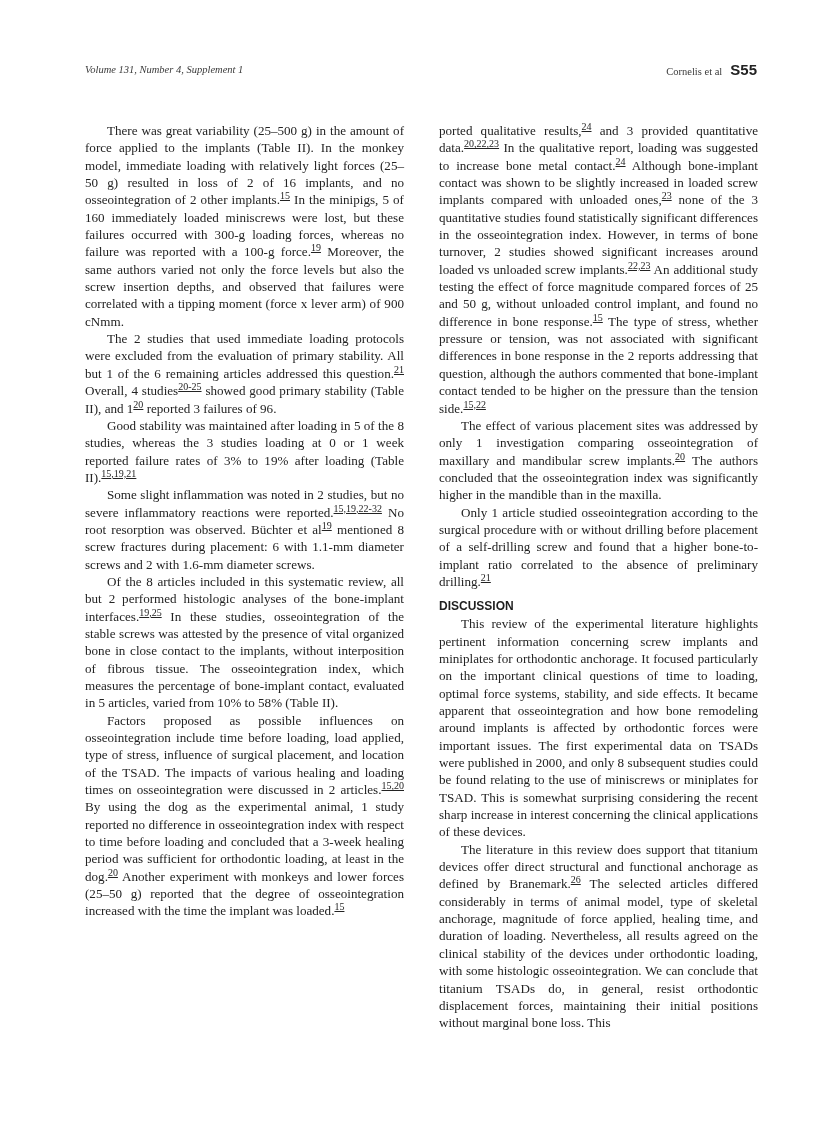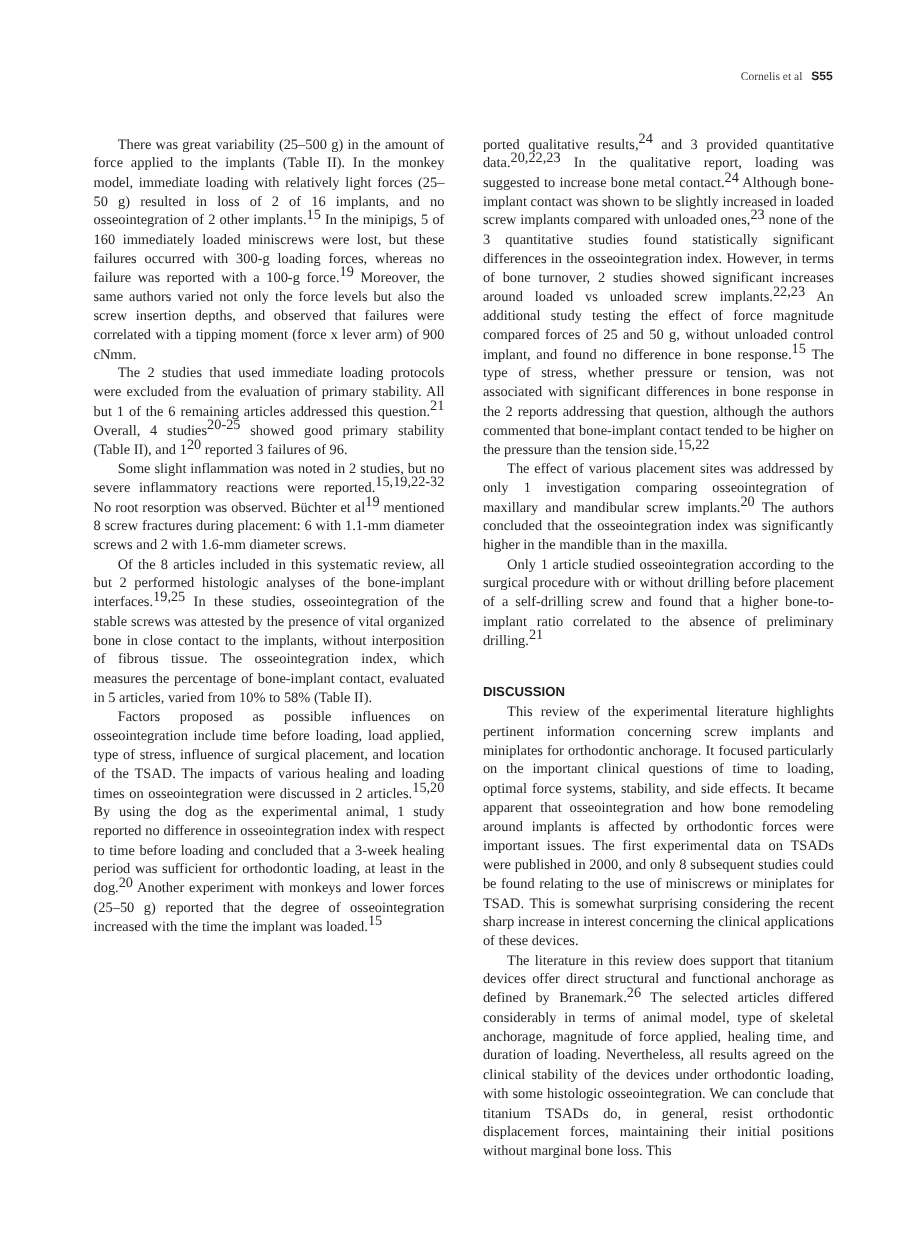--- a/index.html
+++ b/index.html
@@ -1,43 +1,45 @@
 <!DOCTYPE html>
 <html><head>
 <meta charset="utf-8">
 <style>
   html, body { margin: 0; padding: 0; background: #ffffff; }
   body { width: 838px; height: 1122px; position: relative; overflow: hidden; }
   .header { position: absolute; top: 63px; left: 85px; width: 672px; height: 34px; }
   .journal { font-family: "Liberation Serif", serif; font-style: italic; font-size: 10.5px; line-height: 14px; color: #3a3a3a; }
   .header-right { position: absolute; right: 0; top: 0; font-size: 10.5px; line-height: 14px; }
   .authors { font-family: "Liberation Serif", serif; color: #3a3a3a; margin-right: 8px; }
-  .pageno { font-family: "Liberation Sans", sans-serif; font-weight: bold; font-size: 11px; color: #222; }
+  .pageno { font-family: "Liberation Sans", sans-serif; font-weight: bold; font-size: 15px; color: #222; }
   .col { position: absolute; top: 122px; width: 319px; font-family: "Liberation Serif", serif; font-size: 13.1px; line-height: 17.35px; color: #232323; text-align: justify; hyphens: manual; }
   .col.left { left: 85px; }
   .col.right { left: 439px; }
   .col p { margin: 0; text-indent: 0; }
   .col p.ind { text-indent: 22px; }
-  sup { font-size: 13px; line-height: 0; vertical-align: 5px; }
-  .section-head { font-family: "Liberation Sans", sans-serif; font-weight: bold; font-size: 12px; line-height: 17px; margin-top: 31px; color: #1e1e1e; }
+  sup { font-size: 10px; line-height: 0; vertical-align: 5px; text-decoration: underline; }
+  .section-head { font-family: "Liberation Sans", sans-serif; font-weight: bold; font-size: 12px; line-height: 17px; margin-top: 8px; color: #1e1e1e; }
 </style>
 </head>
 <body>
 
 <div class="header">
   <div class="journal">
+    <div>Volume 131, Number 4, Supplement 1</div>
   </div>
   <div class="header-right">
     <span class="authors">Cornelis et al</span><span class="pageno">S55</span>
   </div>
 </div>
 
 <div class="col left">
   <p class="ind"><span>There was great variability (25–500 g) in the amount of force applied to the implants (Table II). In the monkey model, immediate loading with relatively light forces (25–50 g) resulted in loss of 2 of 16 implants, and no osseointegration of 2 other implants.</span><sup>15</sup><span> In the minipigs, 5 of 160 immediately loaded miniscrews were lost, but these failures occurred with 300-g loading forces, whereas no failure was reported with a 100-g force.</span><sup>19</sup><span> Moreover, the same authors varied not only the force levels but also the screw insertion depths, and observed that failures were correlated with a tipping moment (force x lever arm) of 900 cNmm.</span></p>
   <p class="ind"><span>The 2 studies that used immediate loading protocols were excluded from the evaluation of primary stability. All but 1 of the 6 remaining articles addressed this question.</span><sup>21</sup><span> Overall, 4 studies</span><sup>20-25</sup><span> showed good primary stability (Table II), and 1</span><sup>20</sup><span> reported 3 failures of 96.</span></p>
+  <p class="ind"><span>Good stability was maintained after loading in 5 of the 8 studies, whereas the 3 studies loading at 0 or 1 week reported failure rates of 3% to 19% after loading (Table II).</span><sup>15,19,21</sup></p>
   <p class="ind"><span>Some slight inflammation was noted in 2 studies, but no severe inflammatory reactions were reported.</span><sup>15,19,22-32</sup><span> No root resorption was observed. Büchter et al</span><sup>19</sup><span> mentioned 8 screw fractures during placement: 6 with 1.1-mm diameter screws and 2 with 1.6-mm diameter screws.</span></p>
   <p class="ind"><span>Of the 8 articles included in this systematic review, all but 2 performed histologic analyses of the bone-implant interfaces.</span><sup>19,25</sup><span> In these studies, osseointegration of the stable screws was attested by the presence of vital organized bone in close contact to the implants, without interposition of fibrous tissue. The osseointegration index, which measures the percentage of bone-implant contact, evaluated in 5 articles, varied from 10% to 58% (Table II).</span></p>
   <p class="ind"><span>Factors proposed as possible influences on osseointegration include time before loading, load applied, type of stress, influence of surgical placement, and location of the TSAD. The impacts of various healing and loading times on osseointegration were discussed in 2 articles.</span><sup>15,20</sup><span> By using the dog as the experimental animal, 1 study reported no difference in osseointegration index with respect to time before loading and concluded that a 3-week healing period was sufficient for orthodontic loading, at least in the dog.</span><sup>20</sup><span> Another experiment with monkeys and lower forces (25–50 g) reported that the degree of osseointegration increased with the time the implant was loaded.</span><sup>15</sup></p>
 </div>
 
 <div class="col right">
   <p><span>ported qualitative results,</span><sup>24</sup><span> and 3 provided quantitative data.</span><sup>20,22,23</sup><span> In the qualitative report, loading was suggested to increase bone metal contact.</span><sup>24</sup><span> Although bone-implant contact was shown to be slightly increased in loaded screw implants compared with unloaded ones,</span><sup>23</sup><span> none of the 3 quantitative studies found statistically significant differences in the osseointegration index. However, in terms of bone turnover, 2 studies showed significant increases around loaded vs unloaded screw implants.</span><sup>22,23</sup><span> An additional study testing the effect of force magnitude compared forces of 25 and 50 g, without unloaded control implant, and found no difference in bone response.</span><sup>15</sup><span> The type of stress, whether pressure or tension, was not associated with significant differences in bone response in the 2 reports addressing that question, although the authors commented that bone-implant contact tended to be higher on the pressure than the tension side.</span><sup>15,22</sup></p>
   <p class="ind"><span>The effect of various placement sites was addressed by only 1 investigation comparing osseointegration of maxillary and mandibular screw implants.</span><sup>20</sup><span> The authors concluded that the osseointegration index was significantly higher in the mandible than in the maxilla.</span></p>
   <p class="ind"><span>Only 1 article studied osseointegration according to the surgical procedure with or without drilling before placement of a self-drilling screw and found that a higher bone-to-implant ratio correlated to the absence of preliminary drilling.</span><sup>21</sup></p>
   <div class="section-head">DISCUSSION</div>

